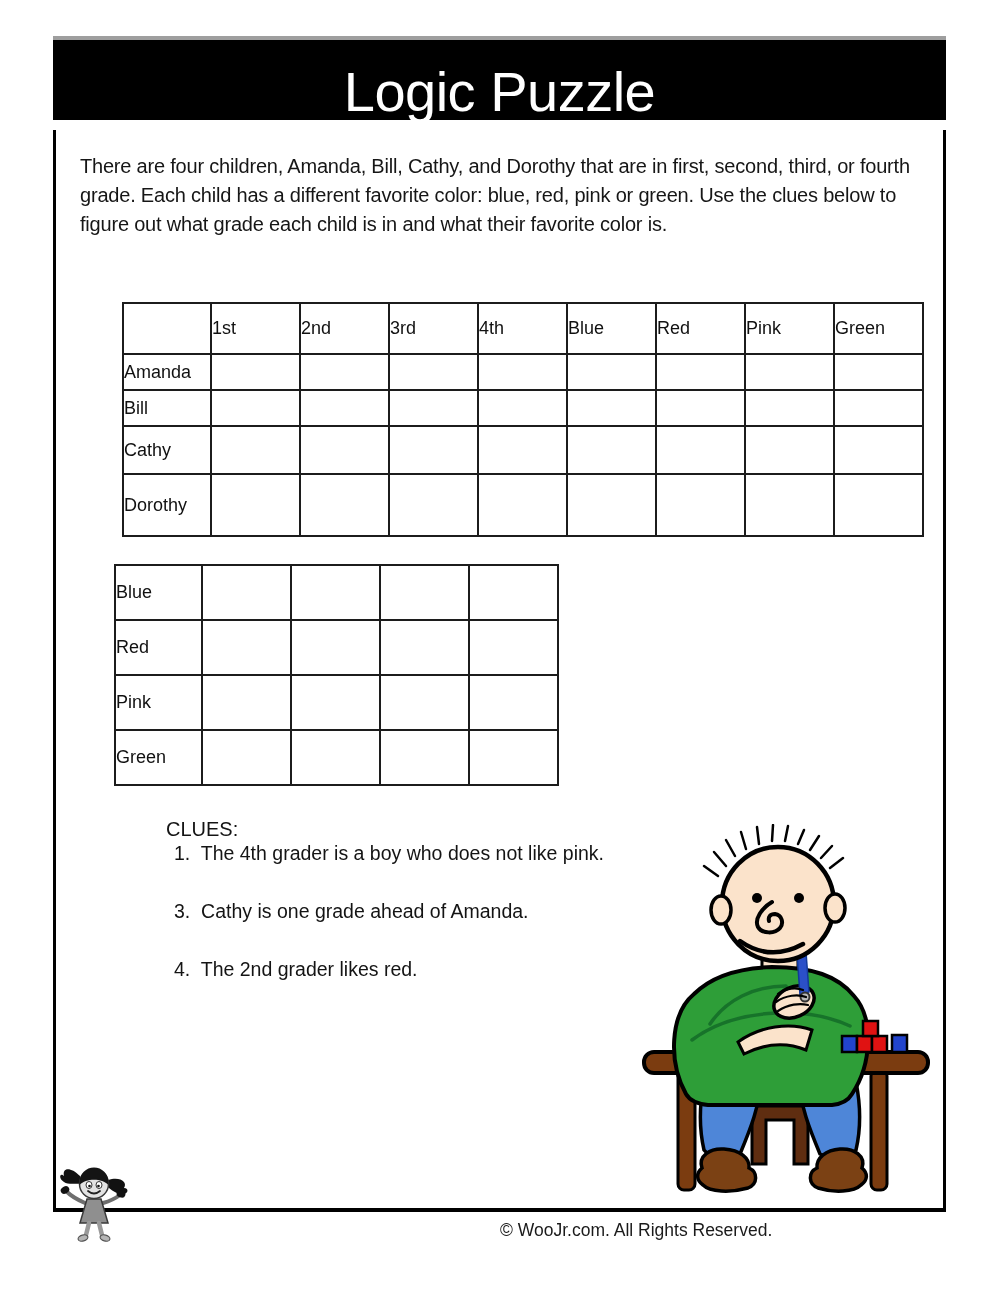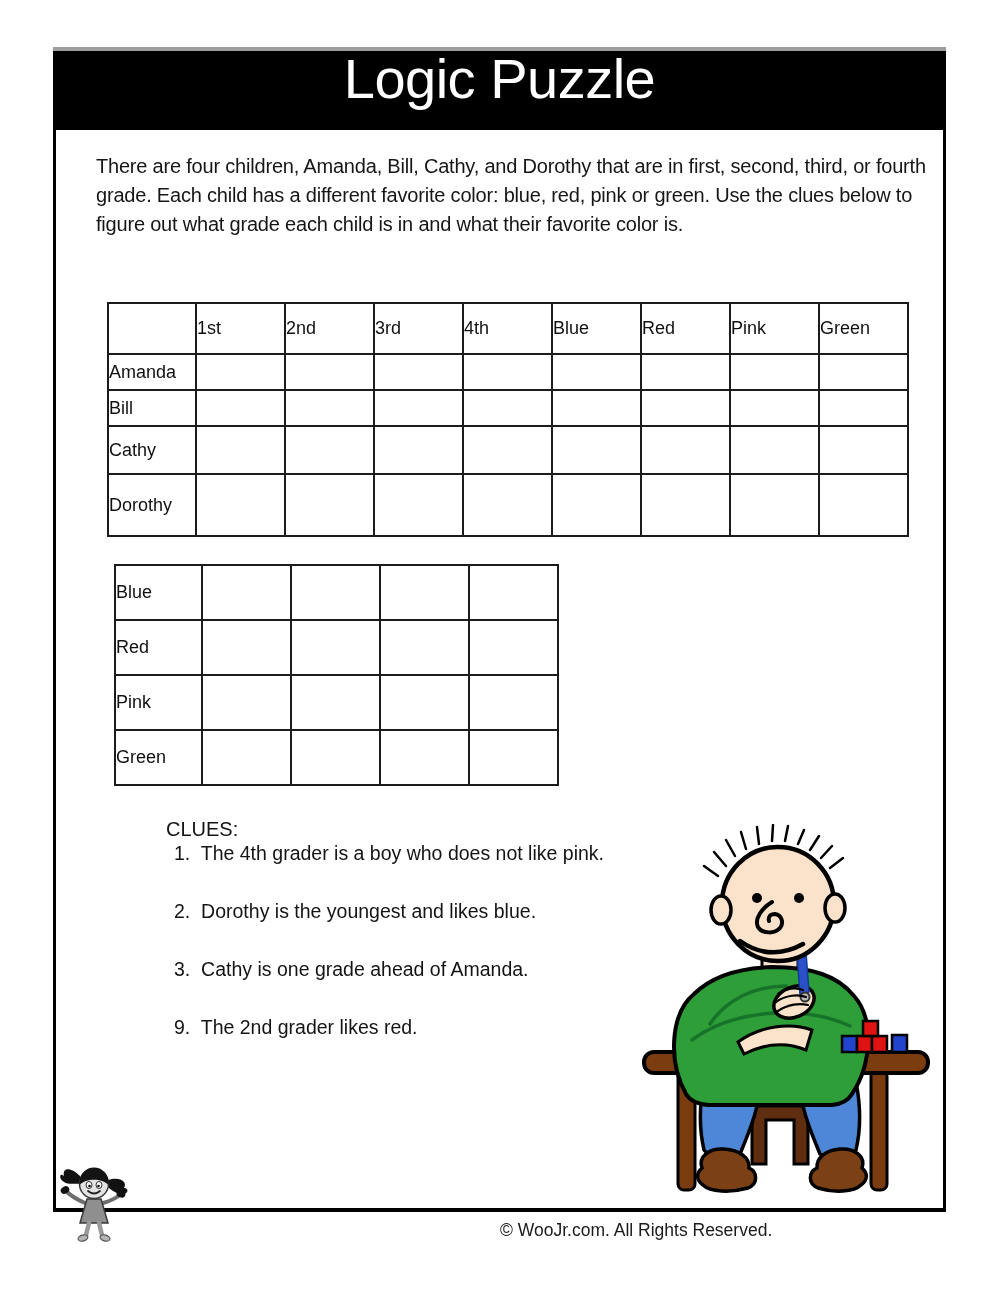--- a/index.html
+++ b/index.html
@@ -3,43 +3,43 @@
 <meta charset="utf-8">
 <style>
   html,body{margin:0;padding:0;background:#fff;}
   .page{
     position:relative; width:1000px; height:1294px;
     background:#ffffff; overflow:hidden;
     font-family:"Liberation Sans", sans-serif; color:#141414;
   }
   
   .banner{
-    position:absolute; left:53px; top:47px; width:893px; height:84px;
+    position:absolute; left:53px; top:36px; width:893px; height:84px;
     background:#000; border-top:4px solid #9e9e9e;
-    display:flex; align-items:flex-start; justify-content:center; box-sizing:border-box;
+    display:flex; align-items:flex-end; justify-content:center; box-sizing:border-box;
   }
   .banner h1{
     margin:0; color:#fff; font-size:56px; font-weight:400;
     letter-spacing:-0.5px; line-height:1;
   }
   
   .frame{
     position:absolute; left:53px; top:130px; width:893px; height:1082px;
     border-left:3px solid #000; border-right:3px solid #000; border-bottom:4px solid #000;
     box-sizing:border-box; background:#fff;
   }
   .intro{
-    position:absolute; left:96px; top:152px; width:848px; margin:0;
+    position:absolute; left:80px; top:152px; width:848px; margin:0;
     font-size:20px; line-height:29px; letter-spacing:-0.2px; color:#161616;
   }
   
   table.grid{ position:absolute; border-collapse:collapse; table-layout:fixed; }
   table.grid td{ border:2px solid #1c1c1c; font-size:18px; color:#111;
                  vertical-align:middle; padding:0; overflow:hidden; }
-  .grid-upper{ left:107px; top:302px; }
+  .grid-upper{ left:122px; top:302px; }
   .grid-lower{ left:114px; top:564px; }
   td.hdr{ padding-left:12px; }
   td.name-lbl{ padding-left:5px; }
   td.color-lbl{ padding-left:10px; }
   
   .clues{ position:absolute; left:166px; top:818px; width:520px; }
   .clues-heading{ font-size:20px; color:#141414; }
   .clue{ font-size:19.5px; margin-bottom:34px; line-height:24px;
          white-space:pre-wrap; color:#141414;margin-left:8px; }
   
@@ -170,23 +170,22 @@
           <td></td>
           <td></td>
           <td></td>
     </tr>
   </tbody>
     </table>
 
   <div class="clues">
     <div class="clues-heading">CLUES:</div>
     <div class="clue">1.  The 4th grader is a boy who does not like pink.</div>
-    <div class="clue">2.  Dorothy is the youngest and likes blue.</div>
     <div class="clue">3.  Cathy is one grade ahead of Amanda.</div>
-    <div class="clue">9.  The 2nd grader likes red.</div>
+    <div class="clue">4.  The 2nd grader likes red.</div>
   </div>
 
   <svg class="boy-svg" width="320" height="385" viewBox="0 0 320 385">
 
     <g>
       <rect x="56" y="246" width="17" height="120" rx="6" stroke="#000" stroke-width="3" fill="#7b3c10"></rect>
       <rect x="249" y="246" width="16" height="120" rx="6" stroke="#000" stroke-width="3" fill="#7b3c10"></rect>
     </g>
 
     <g stroke="#000" stroke-width="3" fill="#5f2d10">

